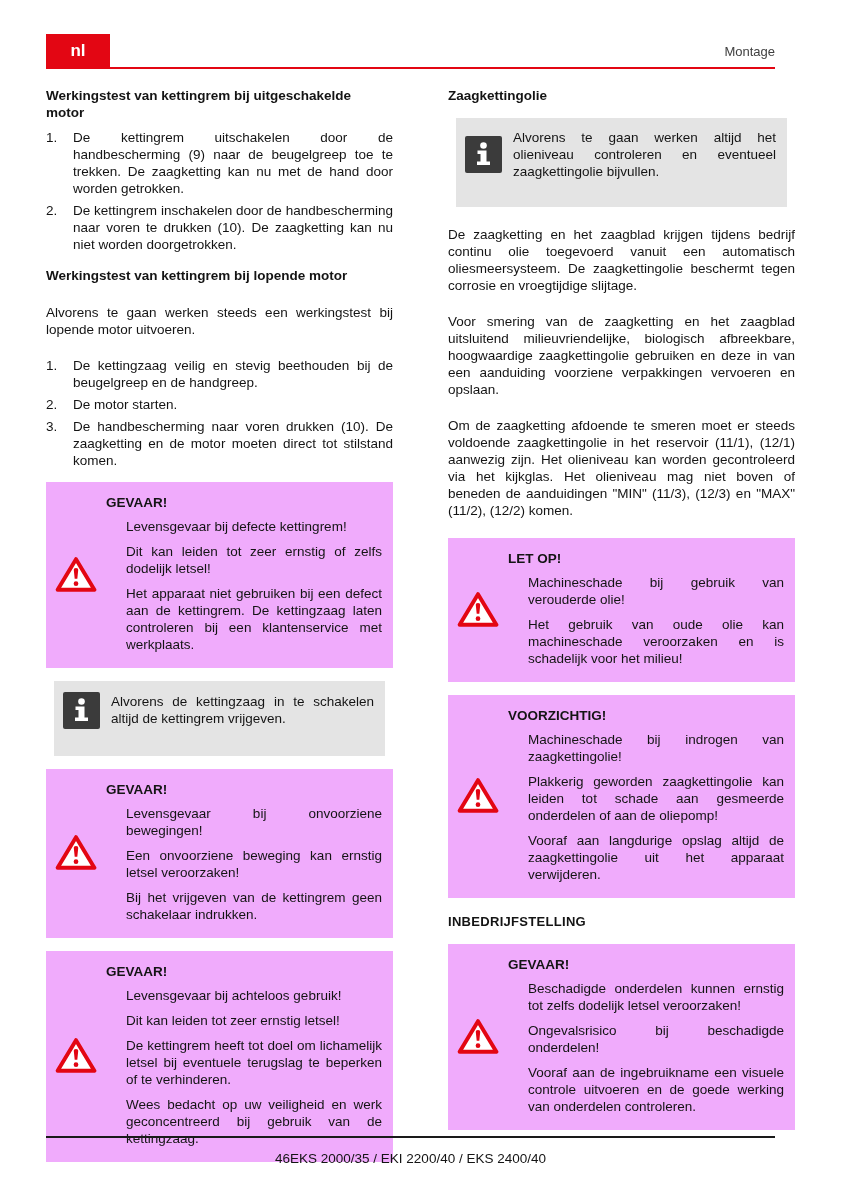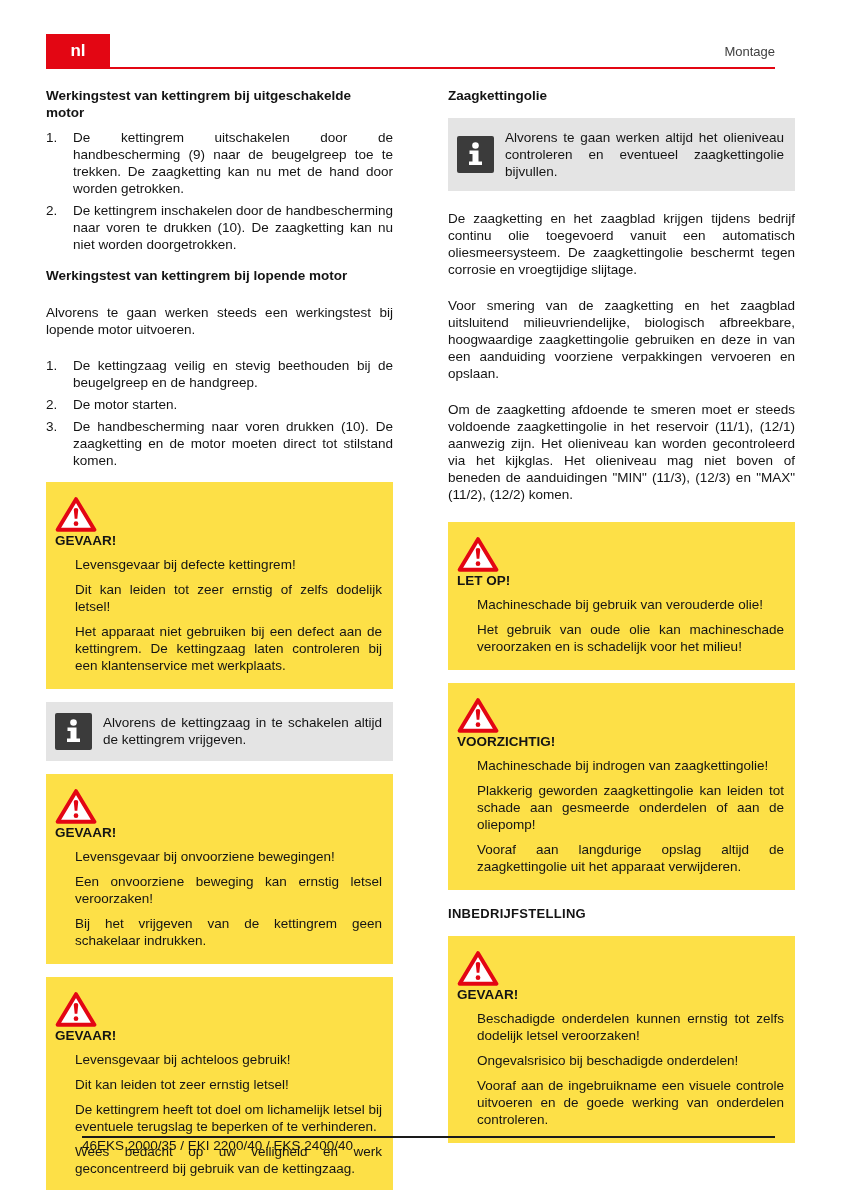--- a/index.html
+++ b/index.html
@@ -49,53 +49,51 @@
   }
   .olist { margin: 6px 0 4px; }
   .olist .item {
     display: flex; font-size: 13.5px; line-height: 1.26; margin: 5px 0;
   }
   .olist .num { width: 27px; flex: none; }
   .olist .txt { flex: 1; text-align: justify; }
 
   
   .warnbox {
-    background: #fde047;
-    display: flex; align-items: flex-start;
+    background: #f0abfc;
+    display: flex; align-items: center;
     padding: 13px 11px 15px 9px;
     margin: 13px 0;
-    flex-direction: column;
   }
   .warn-icon { width: 42px; flex: none; margin: 1px 9px 0 0; }
   .warn-icon svg { display: block; }
   .warn-content { flex: 1; }
   .warn-title { font-size: 13.5px; font-weight: bold; }
   .warn-content p {
     font-size: 13.5px; line-height: 1.26; text-align: justify;
     margin-top: 8px;
     margin-left: 20px;
   }
   .infobox {
     background: #e4e4e4;
     display: flex; align-items: center; gap: 11px;
-    padding: 11px 11px 11px 9px;
-    margin: 13px 0;
+    padding: 11px 11px 27px 9px;
+    margin: 13px 8px;
   }
   .info-icon { width: 37px; height: 37px; flex: none; }
   .info-icon svg { display: block; }
   .info-text { flex: 1; font-size: 13.5px; line-height: 1.26; text-align: justify; }
 
   
   .footer {
     position: absolute; left: 46px; right: 67px; top: 1136px;
     border-top: 2px solid #1a1a1a;
-    display: flex; justify-content: flex-start;
-    padding-top: 0;
+    display: flex; justify-content: center;
+    padding-top: 13px;
     font-size: 13.5px;
-    margin-left: 36px;
   }
 </style>
 </head>
 <body>
 
 <div class="page">
 
   <div class="header">
     <div class="lang-badge">nl</div>
     <div class="section-label">Montage</div>

